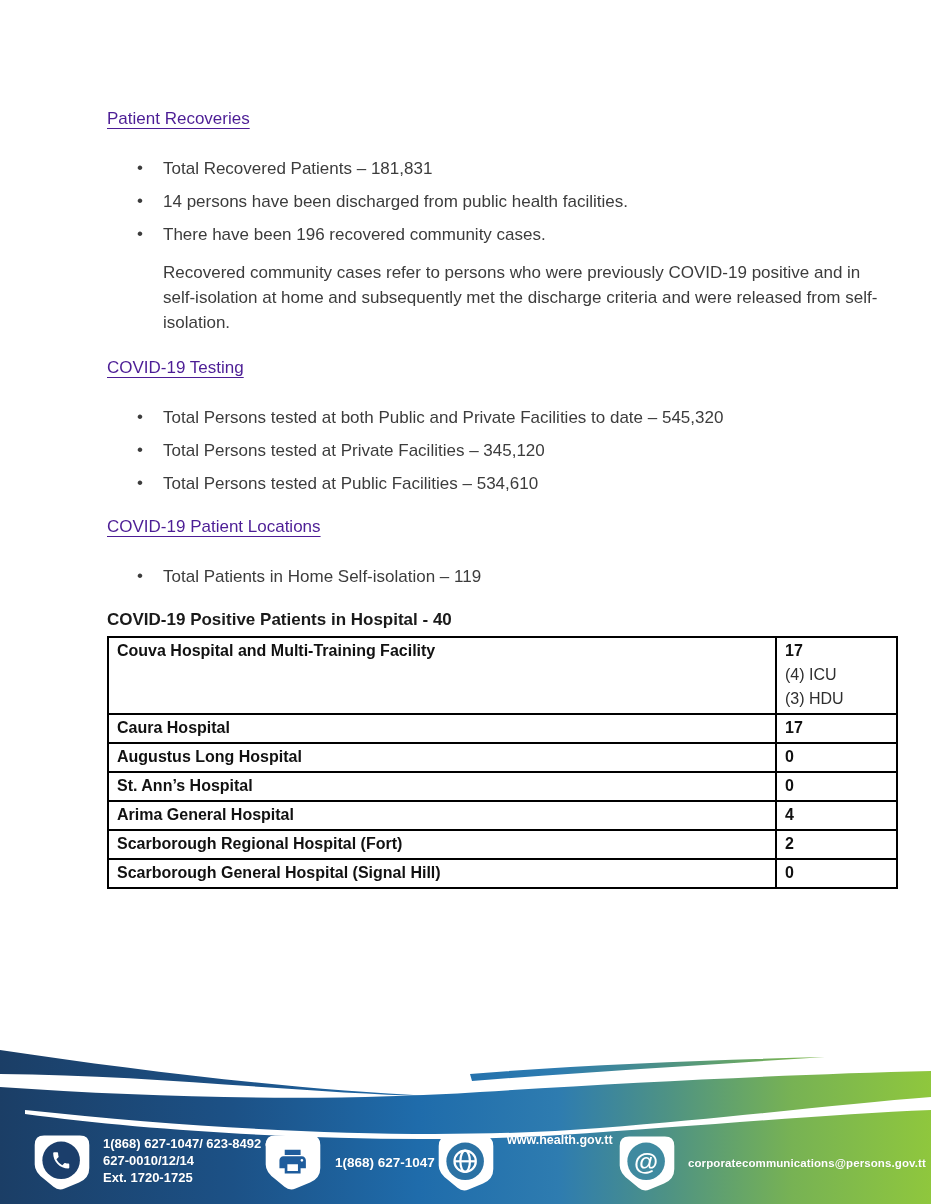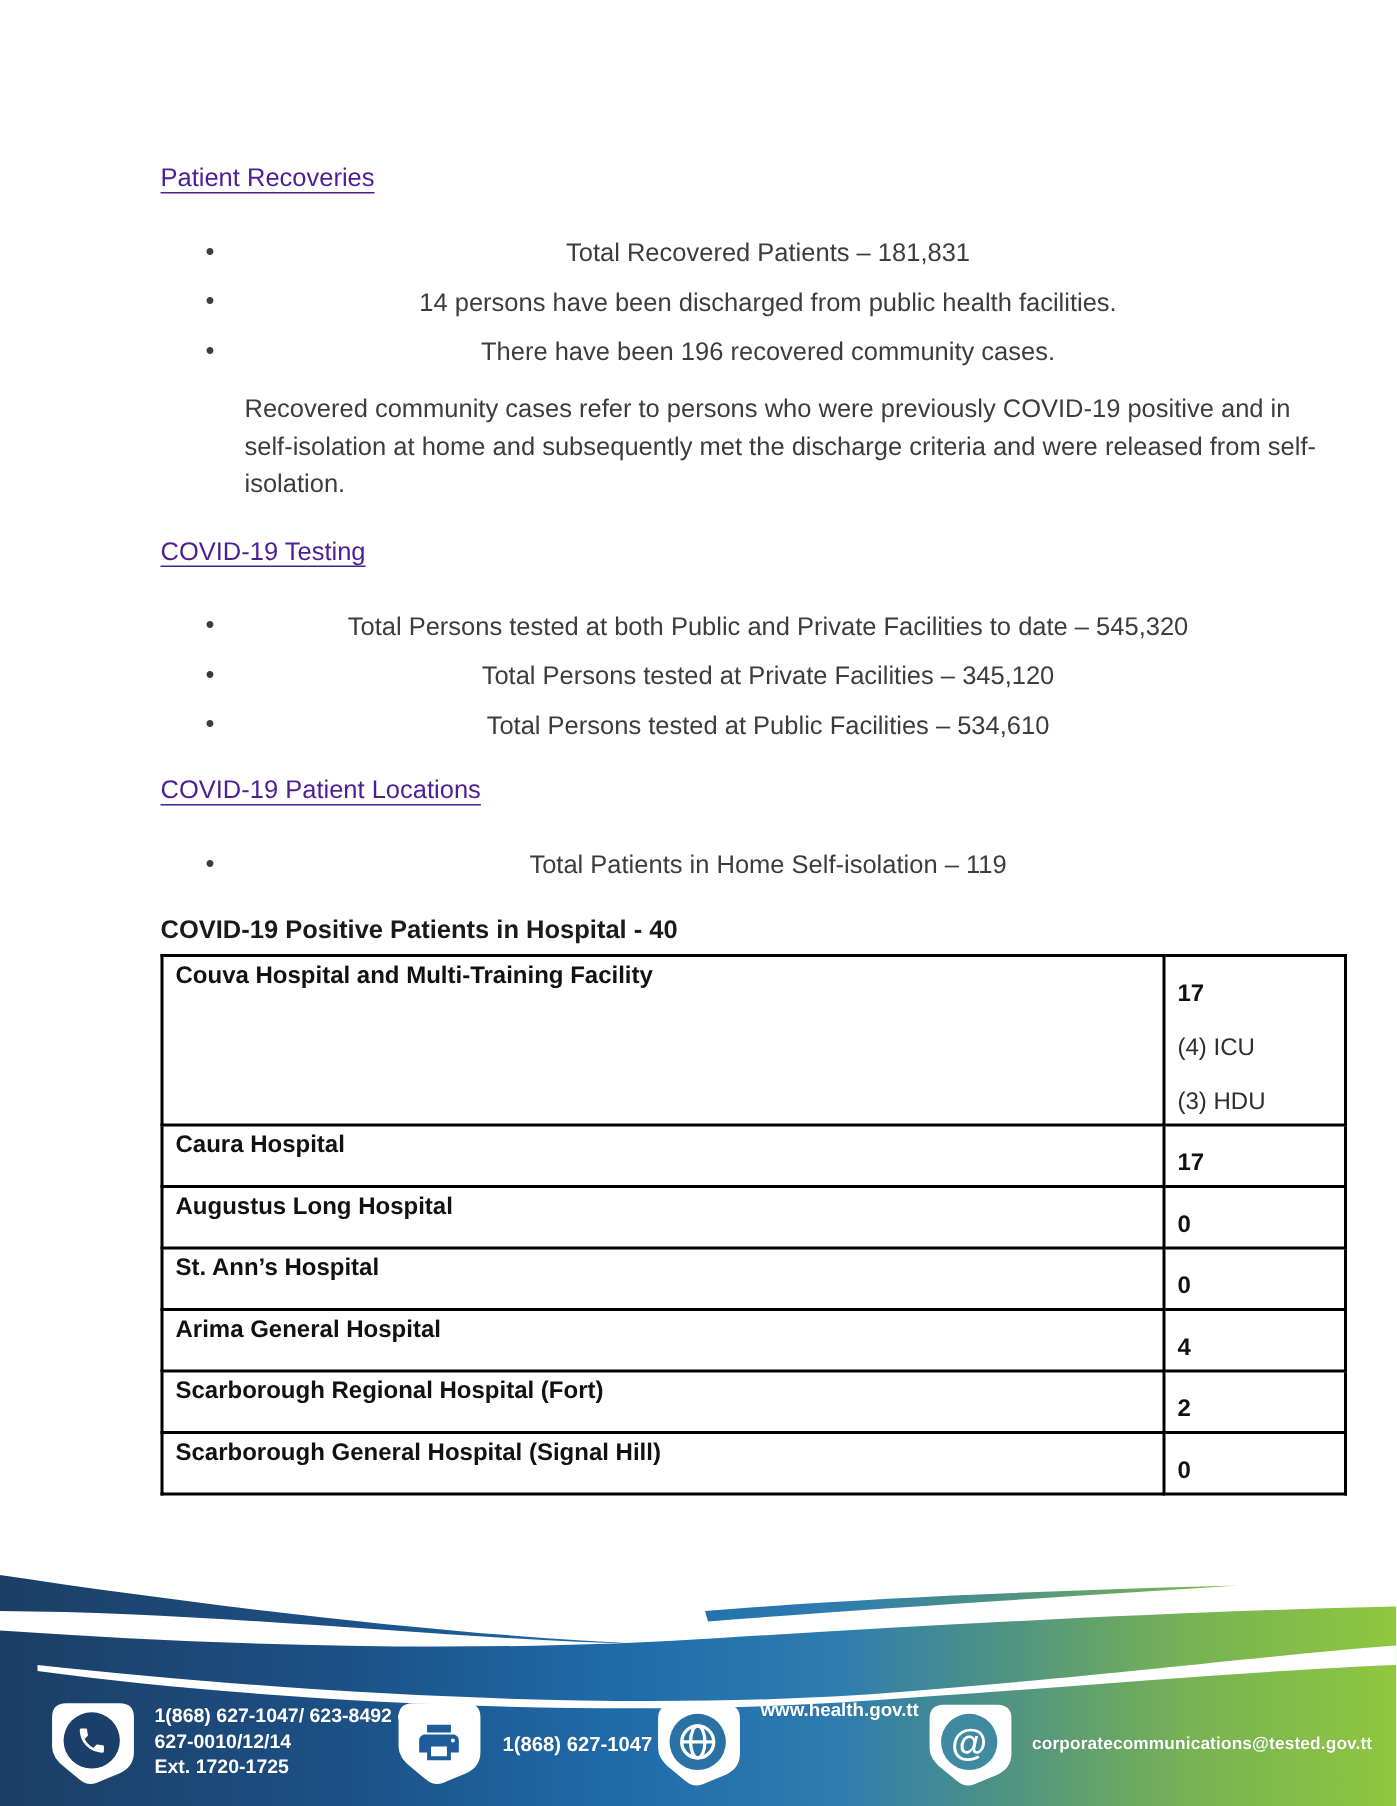--- a/index.html
+++ b/index.html
@@ -26,21 +26,20 @@
     line-height: 22px;
     text-decoration: underline;
     text-underline-offset: 4px;
     margin: 0 0 28px 0;
   }
   ul.bullets { list-style: none; margin: 0 0 0 56px; padding: 0; }
   ul.bullets li {
     position: relative;
     margin-bottom: 12px;
     line-height: 21px;
-    text-align: center;
   }
   ul.bullets li::before {
     content: "•";
     position: absolute; left: -26px; top: -1px;
     font-size: 17px; color: #3c3c3c;
   }
   .note {
     margin: 15px 0 10px 56px;
     width: 715px;
     line-height: 25px;
@@ -59,21 +58,21 @@
   }
   table.hospital td {
     border: 2px solid #000;
     font-size: 16px; font-weight: 700; color: #111;
     padding: 1px 8px 2px 8px;
     line-height: 23px;
     vertical-align: top;
   }
   td.name-cell  { width: 668px; }
   td.count-cell { width: 121px; }
-  td.count-cell div { line-height: 24px; margin-top: 12px; }
+  td.count-cell div { line-height: 24px; }
   td.count-cell div:first-child { font-weight: 700; }
   td.count-cell div:not(:first-child) { font-weight: 400; color: #2e2e2e; }
 
   
   .footer {
     position: absolute;
     left: 0; bottom: 0;
     width: 931px; height: 170px;
   }
   .footer svg.wave { position: absolute; inset: 0; display: block; }
@@ -259,18 +258,18 @@
       </div>
     </div>
 
     <div class="contact contact-email">
       <svg class="pin" viewBox="0 0 68 66">
         <path fill="#ffffff" d="M13,2 H55 Q66,2 66,13 V40 Q66,52 54,57 L37,64 Q30,67 24,62 L13,53 Q2,45 2,36 V13 Q2,2 13,2 Z"></path>
         <circle cx="33" cy="31" r="22" fill="#3f8aa0"></circle>
         <text x="33" y="41" text-anchor="middle" fill="#ffffff" font-family="Liberation Sans, sans-serif" font-size="29" font-weight="bold">@</text>
       </svg>
       <div class="contact-text">
-        <span>corporatecommunications@tested.gov.tt</span>
+        <span>corporatecommunications@persons.gov.tt</span>
       </div>
     </div>
   </footer>
 
 </div>
 
 </body></html>

